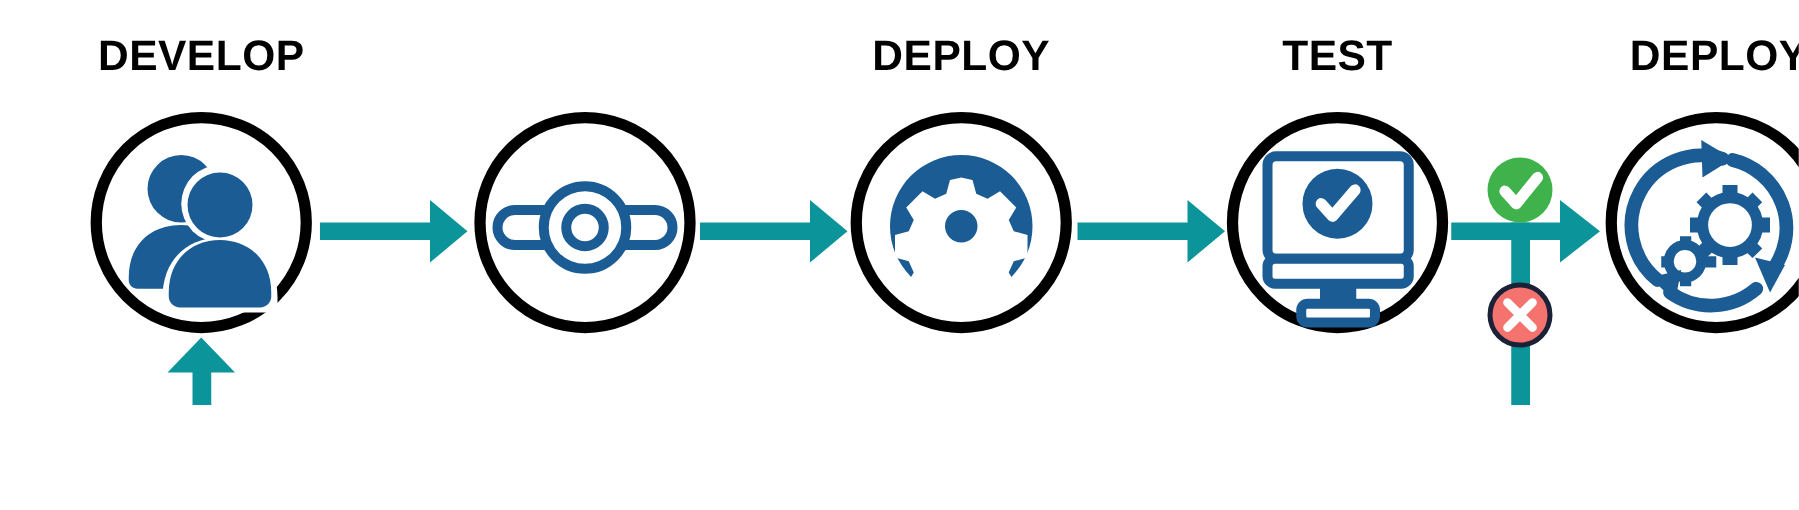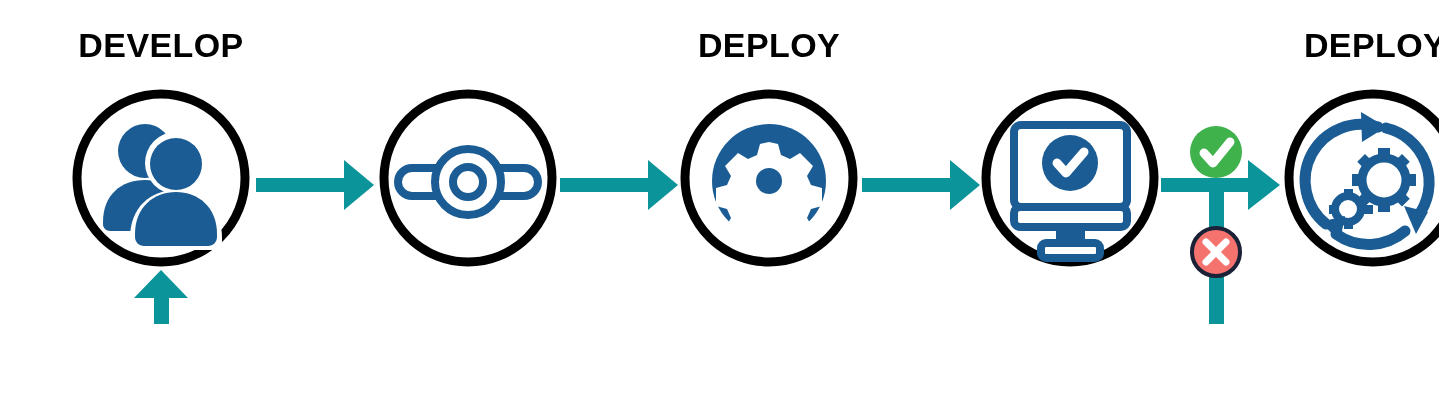--- a/index.html
+++ b/index.html
@@ -186,15 +186,16 @@
     </g>
 
     <g>
       <circle cx="1168" cy="252" r="24" fill="#f4736f" stroke="#1b2237" stroke-width="4"></circle>
       <path d="M 1158 242 L 1178 262 M 1178 242 L 1158 262" fill="none" stroke="#ffffff" stroke-width="7" stroke-linecap="round"></path>
     </g>
   </svg>
 
   <div class="stage-label" style="left:113px; top:28px;">DEVELOP</div>
   <div class="stage-label" style="left:721px; top:28px;">DEPLOY</div>
+  <div class="stage-label" style="left:1022px; top:28px;">TEST</div>
   <div class="stage-label" style="left:1327px; top:28px;text-align:center;">DEPLOY</div>
 
 </div>
 
 </body></html>

